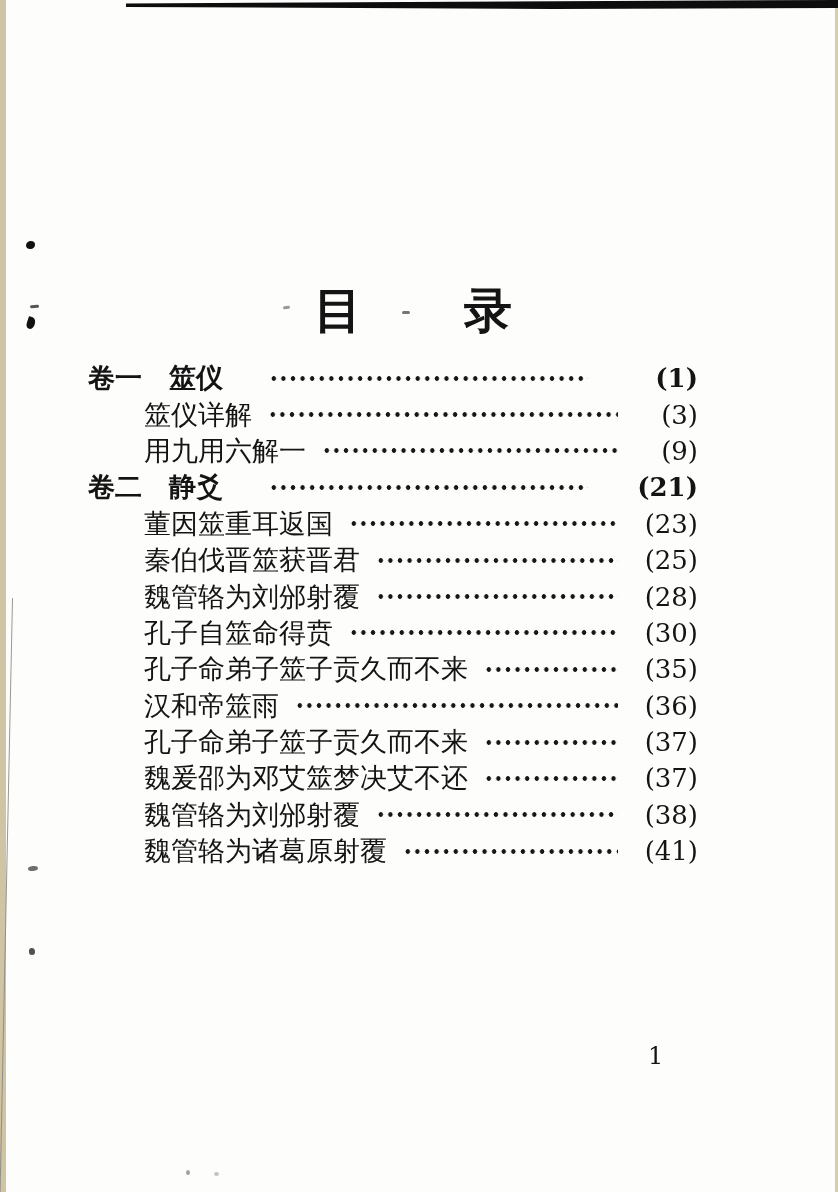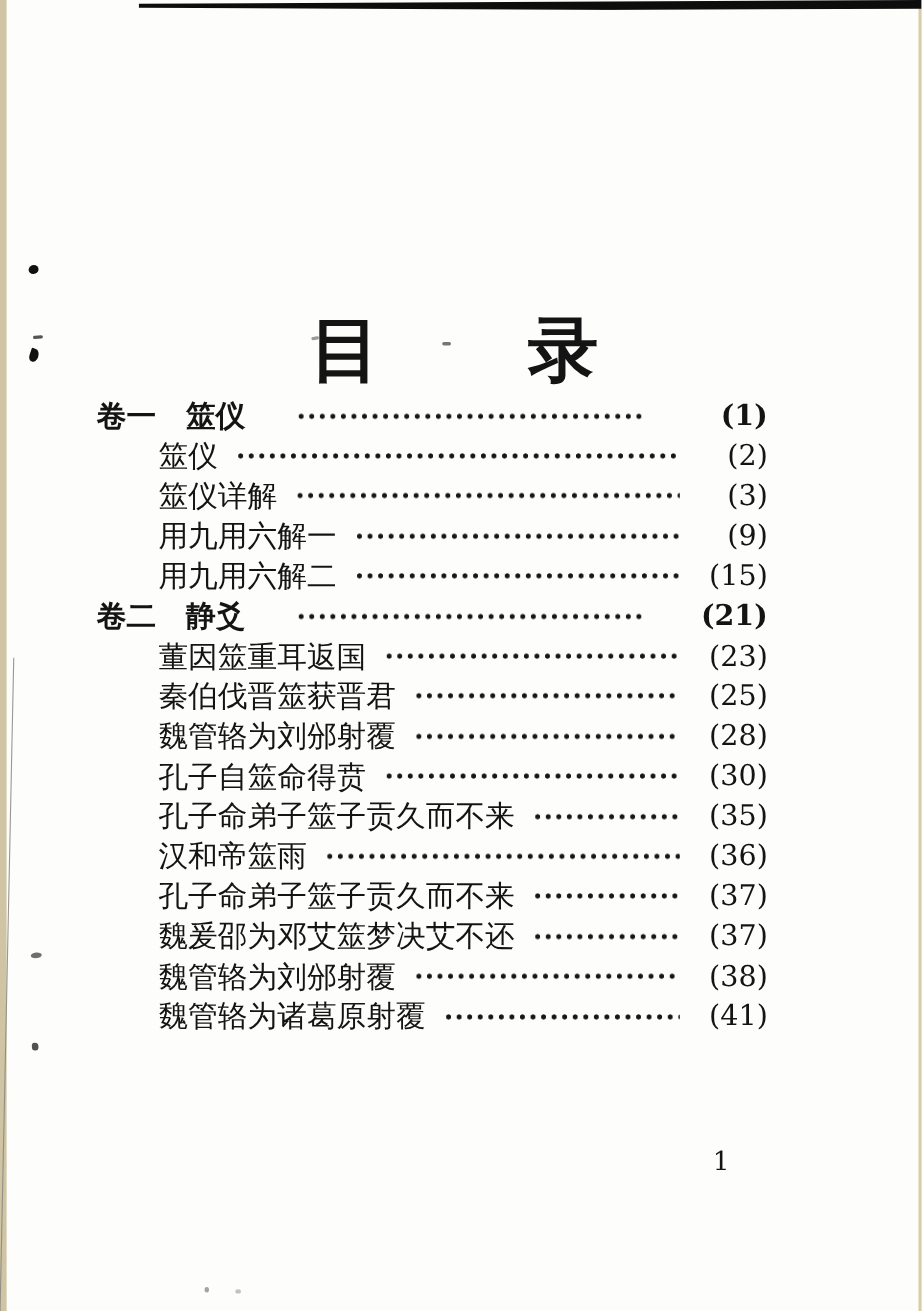--- a/index.html
+++ b/index.html
@@ -32,21 +32,21 @@
   .speck-dash3  { left:402px; top:311px; width:8px; height:3px; background:#777772; border-radius:2px; }
   .speck-blob1  { left:28px; top:866px; width:10px; height:5px; background:#4a4a46; border-radius:50%; opacity:.8; transform:rotate(-6deg); }
   .speck-blob2  { left:29px; top:948px; width:6px; height:7px; background:#333; border-radius:40% 60% 50% 50%; opacity:.85; }
   .speck-blob3  { left:186px; top:1170px; width:4px; height:5px; background:#666; border-radius:50%; opacity:.6; }
   .speck-blob4  { left:214px; top:1172px; width:5px; height:4px; background:#888; border-radius:50%; opacity:.5; }
 
   .title {
     position:absolute; left:0; right:10px; top:284px;
     text-align:center;
     font-family:"DejaVu Sans","Liberation Sans",sans-serif;
-    font-weight:900; font-size:64px; line-height:1.1;
+    font-weight:900; font-size:48px; line-height:1.1;
     white-space:pre; letter-spacing:2px;
   }
 
   .toc {
     position:absolute; left:88px; right:140px; top:360px;
   }
   .row { display:flex; align-items:center; height:36.4px; }
   .row .label { white-space:pre; flex:0 0 auto; }
   .row.volume { font-family:"DejaVu Sans","Liberation Sans",sans-serif; font-weight:800; font-size:27px;gap:30px; }
   .row.sub    { padding-left:56px; font-size:27px; font-weight:500; }
@@ -90,38 +90,28 @@
 
   <div class="title">目　　录</div>
 
   <div class="toc">
     <div class="row volume">
       <span class="label">卷一　筮仪</span>
       <span class="leader"></span>
       <span class="pagenum">(1)</span>
     </div>
     <div class="row sub">
-      <span class="label">筮仪</span>
-      <span class="leader"></span>
-      <span class="pagenum">(2)</span>
-    </div>
-    <div class="row sub">
       <span class="label">筮仪详解</span>
       <span class="leader"></span>
       <span class="pagenum">(3)</span>
     </div>
     <div class="row sub">
       <span class="label">用九用六解一</span>
       <span class="leader"></span>
       <span class="pagenum">(9)</span>
-    </div>
-    <div class="row sub">
-      <span class="label">用九用六解二</span>
-      <span class="leader"></span>
-      <span class="pagenum">(15)</span>
     </div>
     <div class="row volume">
       <span class="label">卷二　静爻</span>
       <span class="leader"></span>
       <span class="pagenum">(21)</span>
     </div>
     <div class="row sub">
       <span class="label">董因筮重耳返国</span>
       <span class="leader"></span>
       <span class="pagenum">(23)</span>

